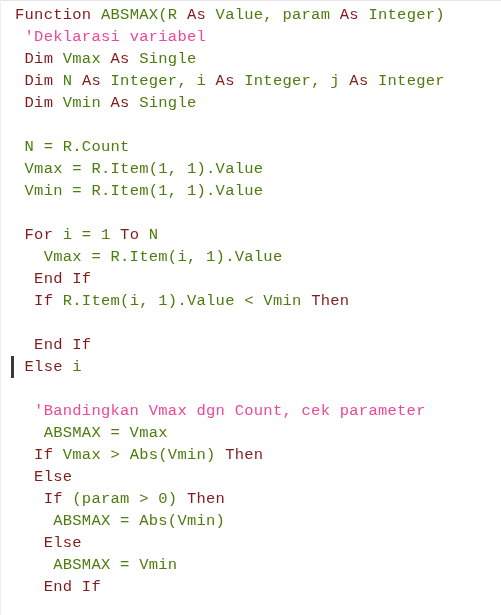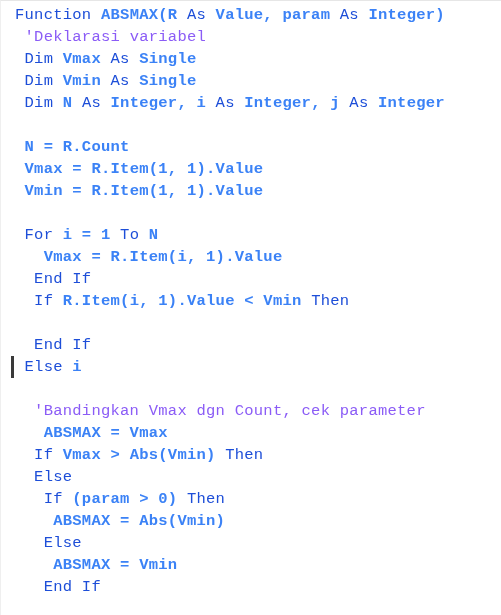--- a/index.html
+++ b/index.html
@@ -34,42 +34,42 @@
     height: 22px;
     line-height: 22px;
     white-space: pre;
     font-family: "Liberation Mono", "DejaVu Sans Mono", monospace;
     font-size: 15.5px;
     letter-spacing: 0.25px;
     color: #111111;
     padding-left: 14px;
     box-sizing: border-box;
   }
-  .tok-kw  { color: #1d4ed8; }
-  .tok-cm  { color: #8b5cf6; }
-  .tok-pl  { color: #3b82f6; font-weight: bold; }
+  .tok-kw  { color: #7f1d1d; }
+  .tok-cm  { color: #ec4899; }
+  .tok-pl  { color: #4d7c0f; }
   .caret {
     position: absolute;
     left: 10px;
     top: 365px;
     width: 3px;
     height: 22px;
     background: #3a3a3a;
   }
 </style>
 </head>
 <body>
 
 <div id="editor-root">
   <div id="code-area">
       <div class="code-line"><span class="tok-kw">Function</span><span class="tok-pl"> ABSMAX(R </span><span class="tok-kw">As</span><span class="tok-pl"> Value, param </span><span class="tok-kw">As</span><span class="tok-pl"> Integer)</span></div>
       <div class="code-line"><span> </span><span class="tok-cm">'Deklarasi variabel</span></div>
       <div class="code-line"><span> </span><span class="tok-kw">Dim</span><span class="tok-pl"> Vmax </span><span class="tok-kw">As</span><span class="tok-pl"> Single</span></div>
+      <div class="code-line"><span> </span><span class="tok-kw">Dim</span><span class="tok-pl"> N </span><span class="tok-kw">As</span><span class="tok-pl"> Integer, i </span><span class="tok-kw">As</span><span class="tok-pl"> Integer, j </span><span class="tok-kw">As</span><span class="tok-pl"> Integer</span></div>
       <div class="code-line"><span> </span><span class="tok-kw">Dim</span><span class="tok-pl"> Vmin </span><span class="tok-kw">As</span><span class="tok-pl"> Single</span></div>
-      <div class="code-line"><span> </span><span class="tok-kw">Dim</span><span class="tok-pl"> N </span><span class="tok-kw">As</span><span class="tok-pl"> Integer, i </span><span class="tok-kw">As</span><span class="tok-pl"> Integer, j </span><span class="tok-kw">As</span><span class="tok-pl"> Integer</span></div>
       <div class="code-line">&nbsp;</div>
       <div class="code-line"><span> </span><span class="tok-pl">N = R.Count</span></div>
       <div class="code-line"><span> </span><span class="tok-pl">Vmax = R.Item(1, 1).Value</span></div>
       <div class="code-line"><span> </span><span class="tok-pl">Vmin = R.Item(1, 1).Value</span></div>
       <div class="code-line"><span> </span></div>
       <div class="code-line"><span> </span><span class="tok-kw">For</span><span class="tok-pl"> i = 1 </span><span class="tok-kw">To</span><span class="tok-pl"> N</span></div>
       <div class="code-line"><span>   </span><span class="tok-pl">Vmax = R.Item(i, 1).Value</span></div>
       <div class="code-line"><span>  </span><span class="tok-kw">End If</span></div>
       <div class="code-line"><span>  </span><span class="tok-kw">If</span><span class="tok-pl"> R.Item(i, 1).Value &lt; Vmin </span><span class="tok-kw">Then</span></div>
       <div class="code-line"><span>   </span></div>

